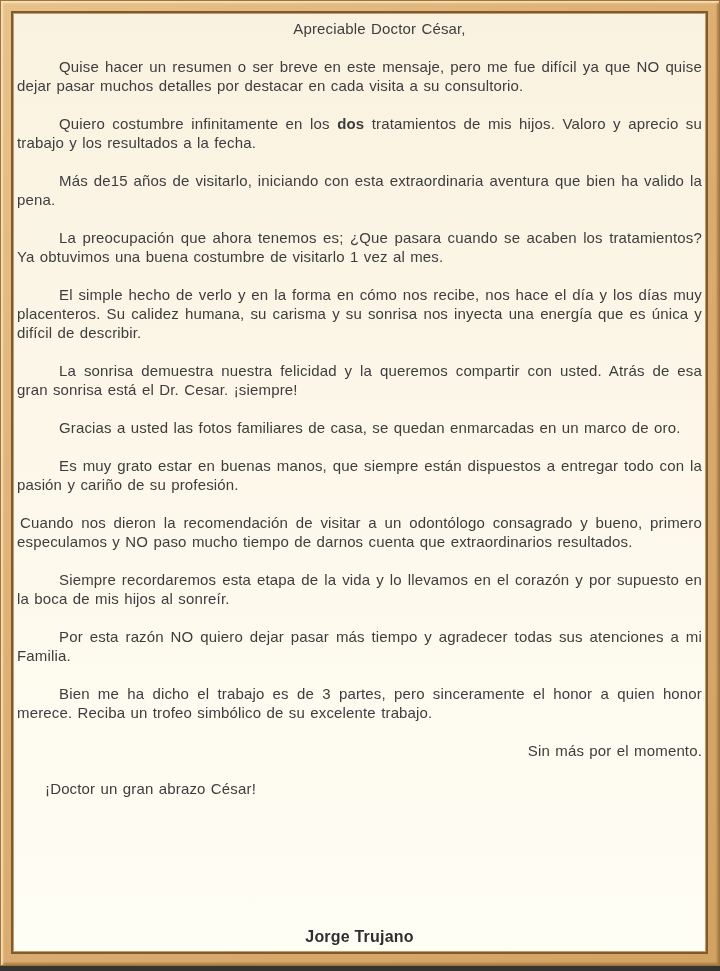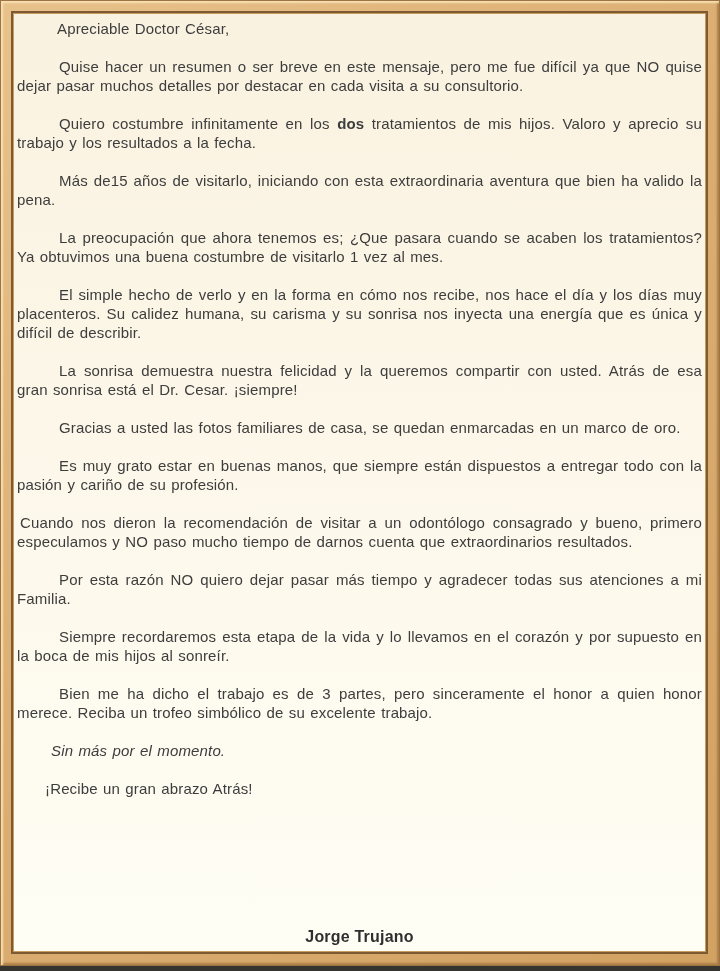--- a/index.html
+++ b/index.html
@@ -40,24 +40,24 @@
   .salutation,
   .para {
     margin: 0 0 19px 0;
     font-size: 15px;
     line-height: 19px;
     color: #3d3d3d;
     letter-spacing: 0.15px;
     word-spacing: 1px;
     text-align: justify;
   }
-  .salutation { text-indent: 40px; text-align: left; }
+  .salutation { text-indent: 40px; text-align: center; }
   .para       { text-indent: 42px; }
   .indent-none   { text-indent: 3px; }
-  .indent-closing{ text-indent: 34px; text-align: left; font-style: italic; }
+  .indent-closing{ text-indent: 34px; text-align: right; }
   .indent-hug    { text-indent: 28px; text-align: left; margin-bottom: 24px; }
   .para b { font-weight: bold; }
   .signature {
     margin: auto 0 2px 0;
     padding-top: 40px;
     font-size: 16px;
     font-weight: bold;
     color: #2f2f2f;
     text-align: center;
     letter-spacing: 0.2px;
@@ -89,27 +89,27 @@
 
     <p class="para">La sonrisa demuestra nuestra felicidad y la queremos compartir con usted. Atrás de esa gran sonrisa está el Dr. Cesar. ¡siempre!</p>
 
     <p class="para">Gracias a usted las fotos familiares de casa, se quedan enmarcadas en un marco de oro.</p>
 
     <p class="para">Es muy grato estar en buenas manos, que siempre están dispuestos a entregar todo con la pasión y cariño de su profesión.</p>
 
 
     <p class="para indent-none">Cuando nos dieron la recomendación de visitar a un odontólogo consagrado y bueno, primero especulamos y NO paso mucho tiempo de darnos cuenta que extraordinarios resultados.</p>
 
+    <p class="para">Siempre recordaremos esta etapa de la vida y lo llevamos en el corazón y por supuesto en la boca de mis hijos al sonreír.</p>
+
     <p class="para">Por esta razón NO quiero dejar pasar más tiempo y agradecer todas sus atenciones a mi Familia.</p>
-
-    <p class="para">Siempre recordaremos esta etapa de la vida y lo llevamos en el corazón y por supuesto en la boca de mis hijos al sonreír.</p>
 
     <p class="para">Bien me ha dicho el trabajo es de 3 partes, pero sinceramente el honor a quien honor merece. Reciba un trofeo simbólico de su excelente trabajo.</p>
 
     <p class="para indent-closing">Sin más por el momento.</p>
 
-    <p class="para indent-hug">¡Recibe un gran abrazo Atrás!</p>
+    <p class="para indent-hug">¡Doctor un gran abrazo César!</p>
 
     <p class="signature">Jorge Trujano</p>
 
   </div>
 </div>
 <div class="bottom-strip"></div>
 
 </body></html>

